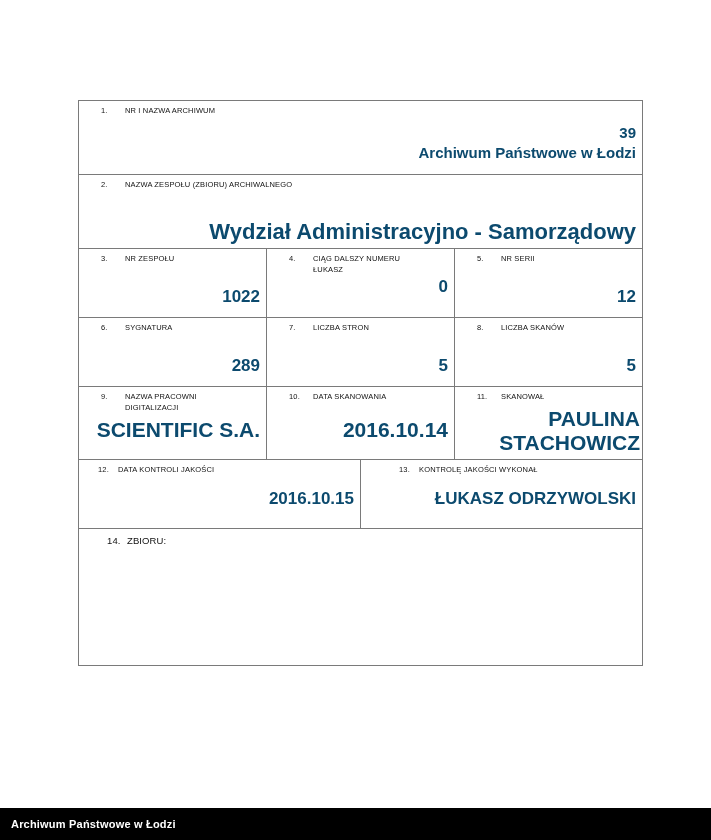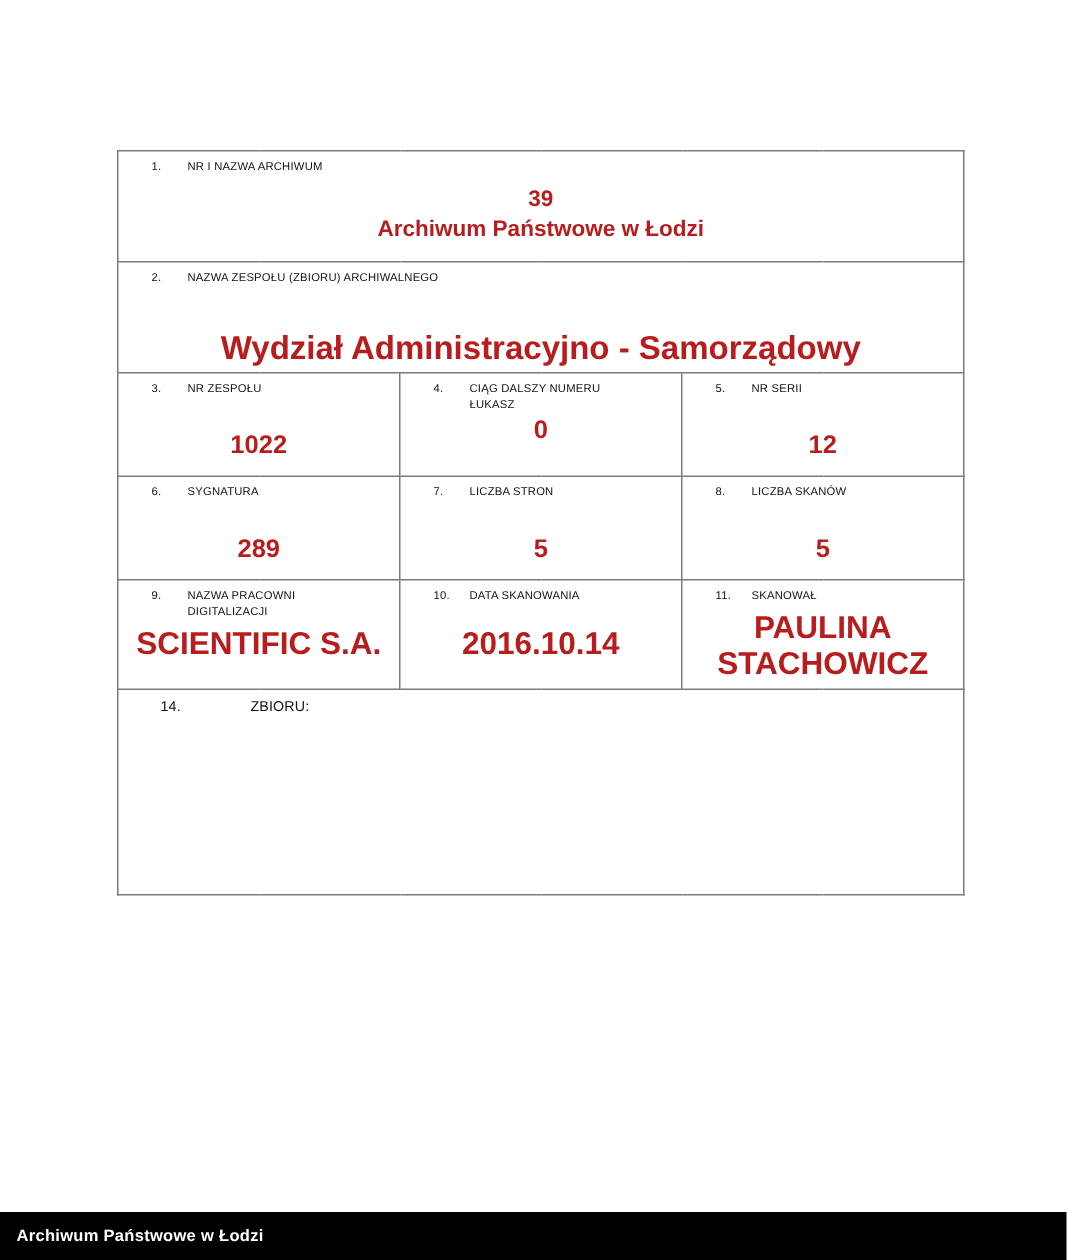--- a/index.html
+++ b/index.html
@@ -61,23 +61,23 @@
     flex: 0 0 auto;
     min-width: 24px;
     padding-left: 16px;
     box-sizing: content-box;
   }
   .lab .txt {
     flex: 1 1 auto;
   }
 
   .val {
-    text-align: center;
+    text-align: right;
     font-weight: bold;
-    color: #b91c1c;
+    color: #0c4a6e;
     line-height: 1.15;
   }
 
   
   .r1 .val          { font-size: 15px; margin-top: 7px; }
   .r1 .val .line2   { display: block; margin-top: 3px; }
 
   
   .r2 .val          { font-size: 22px; margin-top: 28px; }
 
@@ -87,21 +87,20 @@
   
   .r9 .val          { font-size: 21px; margin-top: 4px; }
 
   
   .r12 .val         { font-size: 17px; margin-top: 13px; }
 
   
   .r14 .lab {
     font-size: 9.5px;
     letter-spacing: 0.1px;
-    gap: 40px;
   }
   .r14 .lab .num { min-width: 20px; padding-left: 22px; }
 
   
   .footer-bar {
     position: absolute;
     left: 0;
     bottom: 0;
     width: 711px;
     height: 32px;
@@ -236,20 +235,40 @@
         <div class="cell r9" style="padding-left:2px;padding-right:2px">
           <div class="lab" style="padding-left:4px">
             <span class="num">11.</span>
             <span class="txt">SKANOWAŁ</span>
           </div>
           <div class="val" style="margin-top:4px">PAULINA STACHOWICZ</div>
         </div>
       </td>
     </tr>
 
+    <tr>
+      <td colspan="3" style="width:275px; height:68px">
+        <div class="cell r12">
+          <div class="lab" style="padding-left:9px">
+            <span class="num" style="min-width:20px;padding-left:4px">12.</span>
+            <span class="txt">DATA KONTROLI JAKOŚCI</span>
+          </div>
+          <div class="val">2016.10.15</div>
+        </div>
+      </td>
+      <td colspan="3">
+        <div class="cell r12">
+          <div class="lab" style="padding-left:28px">
+            <span class="num" style="min-width:20px;padding-left:4px">13.</span>
+            <span class="txt">KONTROLĘ JAKOŚCI WYKONAŁ</span>
+          </div>
+          <div class="val">ŁUKASZ ODRZYWOLSKI</div>
+        </div>
+      </td>
+    </tr>
 
     <tr>
       <td colspan="6" style="height:136px">
         <div class="cell r14">
           <div class="lab">
             <span class="num">14.</span>
             <span class="txt">ZBIORU:</span>
           </div>
           <div class="val" style="text-align:left"></div>
         </div>

